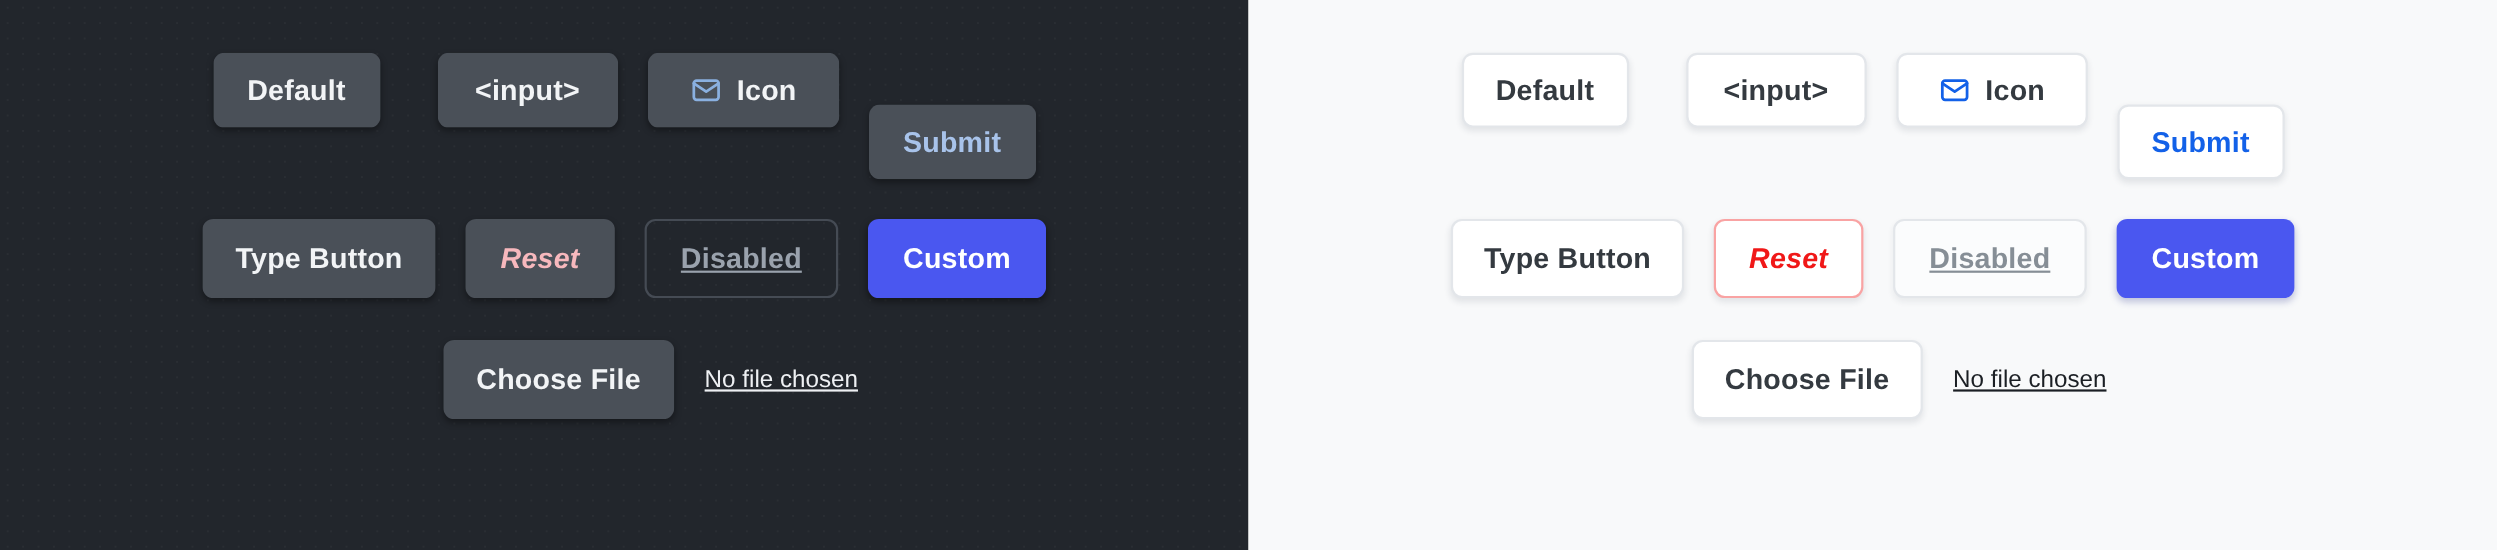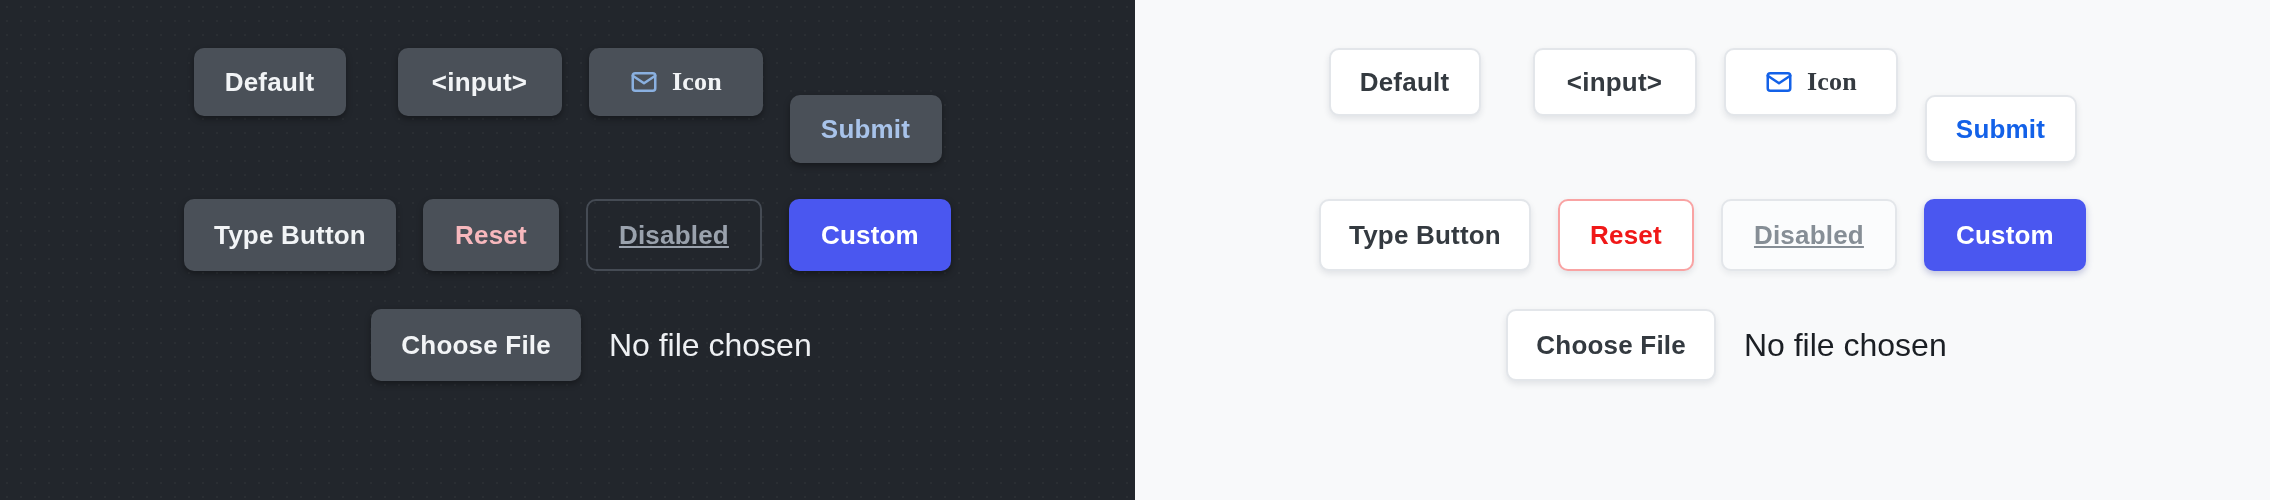--- a/index.html
+++ b/index.html
@@ -137,33 +137,34 @@
   .panel-light .mail-icon { stroke: #1361e8; }
 
   
   .file-input {
     display: inline-flex;
     align-items: center;
     gap: 28px;
     padding-left: 48px;
   }
   .file-name {
-    font-size: 32px;
+    font-size: 22px;
     font-weight: normal;
     line-height: 1;
     white-space: nowrap;
+    text-decoration: underline;
   }
 
   
   .w-default  { min-width: 152px; }
   .w-input    { min-width: 164px; margin-left: 25px; }
-  .w-icon     { min-width: 174px; font-family: Liberation Serif, serif; }
+  .w-icon     { min-width: 174px; }
   .w-submit   { min-width: 152px; margin-top: 47px; }
   .w-type     { min-width: 200px; justify-content: center; }
-  .w-reset    { min-width: 136px; }
+  .w-reset    { min-width: 136px; font-style: italic; }
   .w-disabled { min-width: 176px; text-decoration: underline; }
   .w-custom   { min-width: 162px; }
   .w-choose   { min-width: 186px; }
 </style>
 </head>
 <body>
 
 <div id="stage">
     <div class="panel panel-dark">
       <div class="row row-1">

